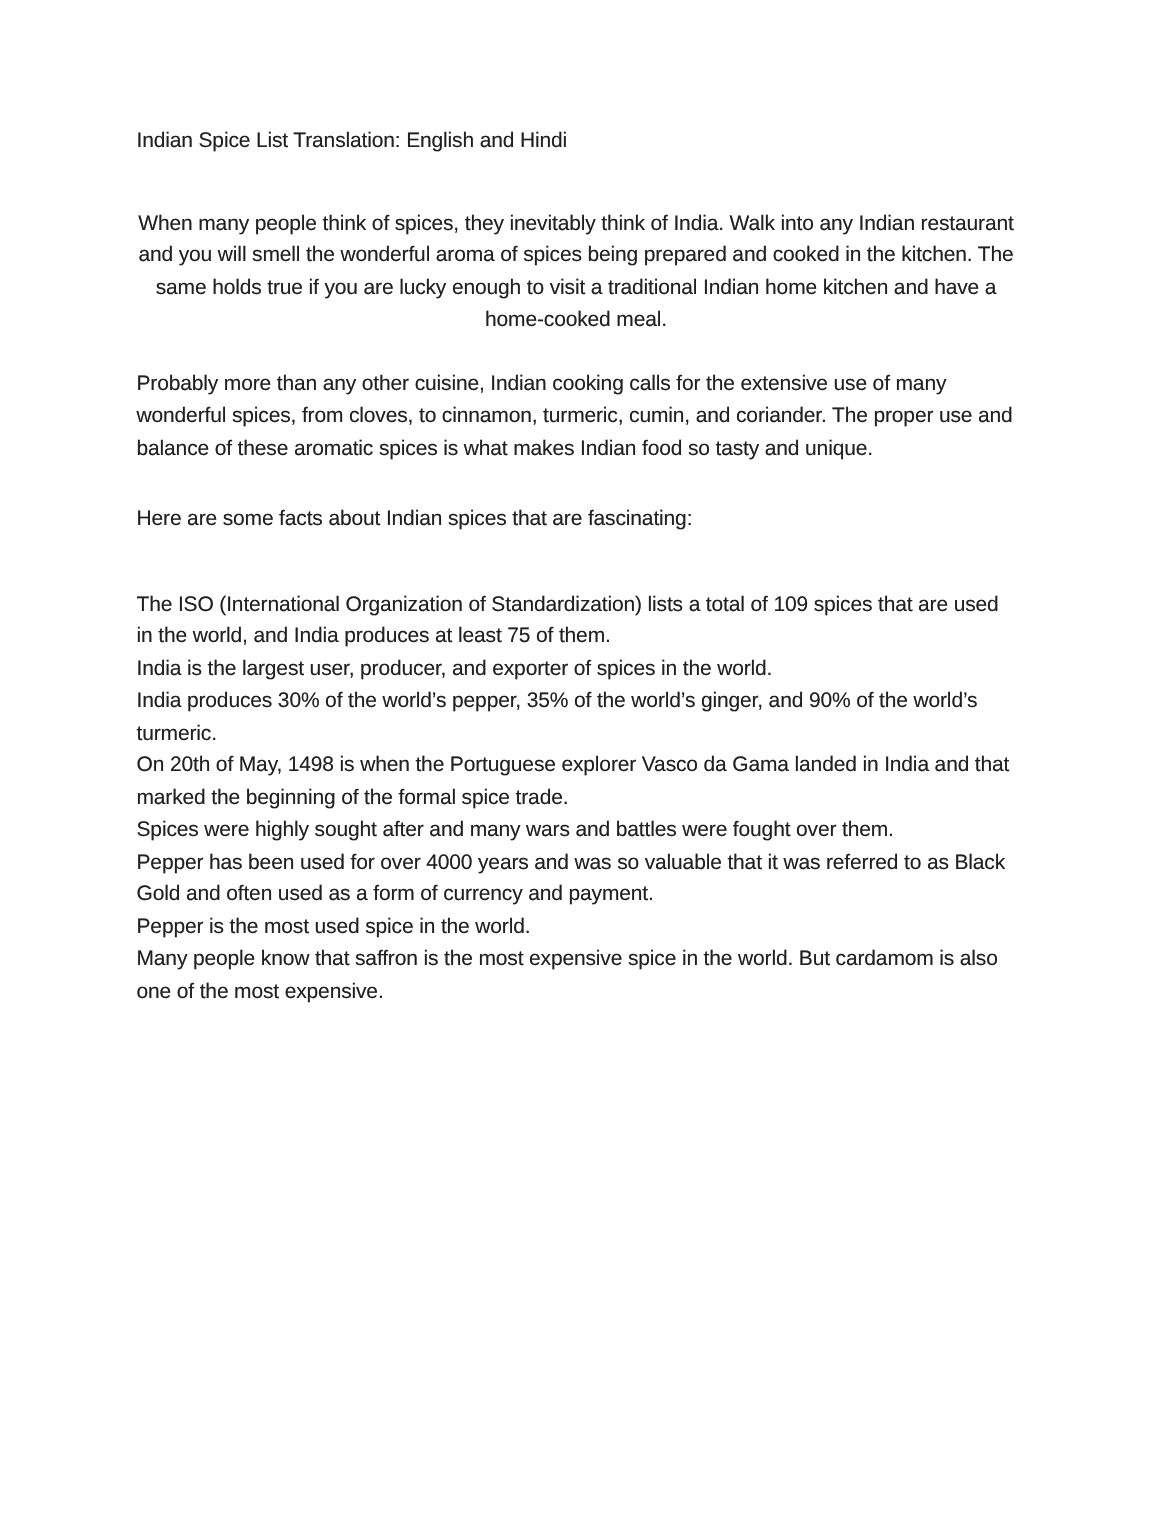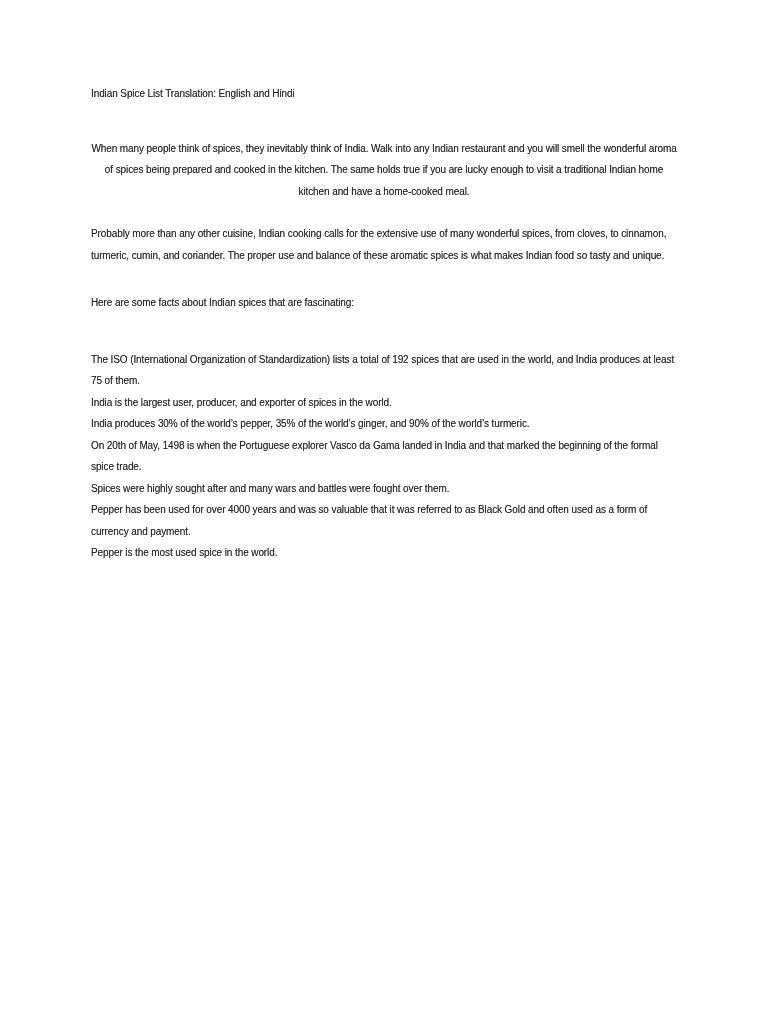--- a/index.html
+++ b/index.html
@@ -10,21 +10,21 @@
   .page {
     position: relative;
     width: 768px;
     height: 1024px;
     background: #ffffff;
     overflow: hidden;
   }
   .content {
     padding: 83px 91px 0 91px; 
     font-family: "Liberation Sans", sans-serif;
-    font-size: 10px;
+    font-size: 14px;
     line-height: 21.5px;
     color: #212121;
     letter-spacing: -0.1px;
     text-shadow: 0 0 0.4px rgba(33,33,33,0.45); 
   }
   .content p {
     margin: 0;
   }
   .doc-title {
     margin: 0;
@@ -42,22 +42,23 @@
   <div class="content">
 
     <p class="doc-title">Indian Spice List Translation: English and Hindi</p>
 
     <p class="para-1">When many people think of spices, they inevitably think of India. Walk into any Indian restaurant and you will smell the wonderful aroma of spices being prepared and cooked in the kitchen. The same holds true if you are lucky enough to visit a traditional Indian home kitchen and have a home-cooked meal.</p>
 
     <p class="para-2">Probably more than any other cuisine, Indian cooking calls for the extensive use of many wonderful spices, from cloves, to cinnamon, turmeric, cumin, and coriander. The proper use and balance of these aromatic spices is what makes Indian food so tasty and unique.</p>
 
     <p class="facts-intro">Here are some facts about Indian spices that are fascinating:</p>
 
-    <p class="fact fact-first">The ISO (International Organization of Standardization) lists a total of 192 spices that are used in the world, and India produces at least 75 of them.</p>
+    <p class="fact fact-first">The ISO (International Organization of Standardization) lists a total of 109 spices that are used in the world, and India produces at least 75 of them.</p>
     <p class="fact">India is the largest user, producer, and exporter of spices in the world.</p>
     <p class="fact">India produces 30% of the world’s pepper, 35% of the world’s ginger, and 90% of the world’s turmeric.</p>
     <p class="fact">On 20th of May, 1498 is when the Portuguese explorer Vasco da Gama landed in India and that marked the beginning of the formal spice trade.</p>
     <p class="fact">Spices were highly sought after and many wars and battles were fought over them.</p>
     <p class="fact">Pepper has been used for over 4000 years and was so valuable that it was referred to as Black Gold and often used as a form of currency and payment.</p>
     <p class="fact">Pepper is the most used spice in the world.</p>
+    <p class="fact">Many people know that saffron is the most expensive spice in the world. But cardamom is also one of the most expensive.</p>
 
   </div>
 </div>
 
 </body></html>

